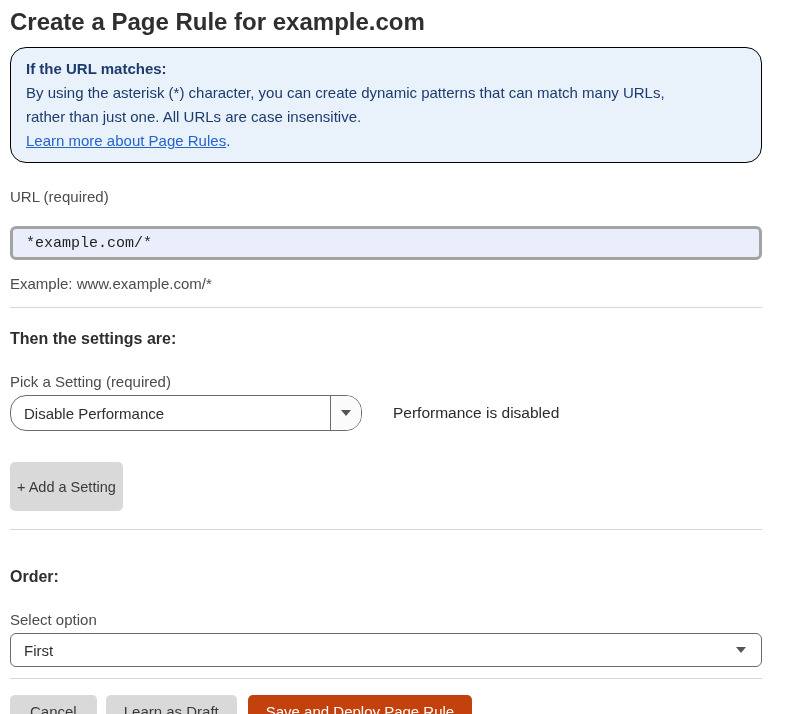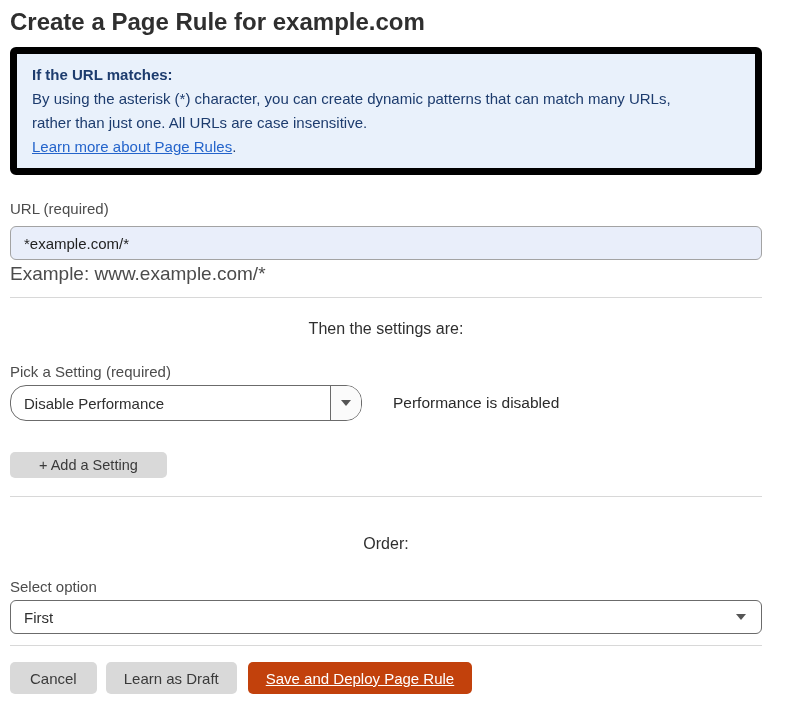--- a/index.html
+++ b/index.html
@@ -13,63 +13,63 @@
 
   .page-title {
     margin-top: 10px;
     font-size: 24px; line-height: 24px;
     font-weight: bold; color: #2f2f2f;
   }
 
   .info-box {
     margin-top: 13px;
     background: #e9f1fb;
-    border: 7px solid #000000;
-    border-radius: 6px;
+    border: 1px solid #000000;
+    border-radius: 16px;
     padding: 9px 15px;
     color: #1d3c6e;
     font-size: 15px; line-height: 24px;
   }
   .info-box .info-heading { font-weight: bold; }
   .info-line { display: block; }
   .info-link {
     color: #2464cb; text-decoration: underline; cursor: pointer;
   }
 
   .field-label {
     margin-top: 25px;
     font-size: 15px; line-height: 18px; color: #4c4c4c;
   }
 
   .url-input {
     display: block;
-    margin-top: 8px;
+    margin-top: 20px;
     width: 100%; height: 34px;
     background: #e9eefa;
-    border: 1px solid #a3a3a3;
+    border: 3px solid #a3a3a3;
     border-radius: 6px;
     padding: 0 13px;
-    font-family: Liberation Sans, sans-serif;
+    font-family: Liberation Mono, monospace;
     font-size: 15px; color: #1f1f1f;
   }
 
   .example-text {
-    margin-top: 5px;
-    font-size: 19px; line-height: 18px; color: #4c4c4c;
+    margin-top: 15px;
+    font-size: 15px; line-height: 18px; color: #4c4c4c;
   }
 
   .divider { border: none; border-top: 1px solid #d8d8d8; }
   .divider-1 { margin-top: 14px; }
   .divider-2 { margin-top: 18px; }
   .divider-3 { margin-top: 11px; }
 
   .section-heading {
     margin-top: 21px;
     font-size: 16px; line-height: 19px;
-    font-weight: normal; color: #2f2f2f; text-align: center;
+    font-weight: bold; color: #2f2f2f;
   }
   .order-heading { margin-top: 37px; }
 
   .setting-row {
     margin-top: 4px;
     display: flex; align-items: center;
   }
   .setting-select {
     width: 352px; height: 36px;
     background: #ffffff;
@@ -104,21 +104,21 @@
   .btn {
     display: inline-flex; align-items: center; justify-content: center;
     border: none; border-radius: 5px;
     font-family: "Liberation Sans", sans-serif;
     cursor: pointer;
   }
   .btn-gray { background: #d9d9d9; color: #3a3a3a; }
 
   .add-setting-btn {
     margin-top: 31px;
-    height: 26px; padding: 0 29px;
+    height: 49px; padding: 0 7px;
     font-size: 14.5px;
   }
 
   .order-select {
     margin-top: 4px;
     width: 100%; height: 34px;
     background: #ffffff;
     border: 1px solid #6b6b6b;
     border-radius: 6px;
     display: flex; align-items: center;

